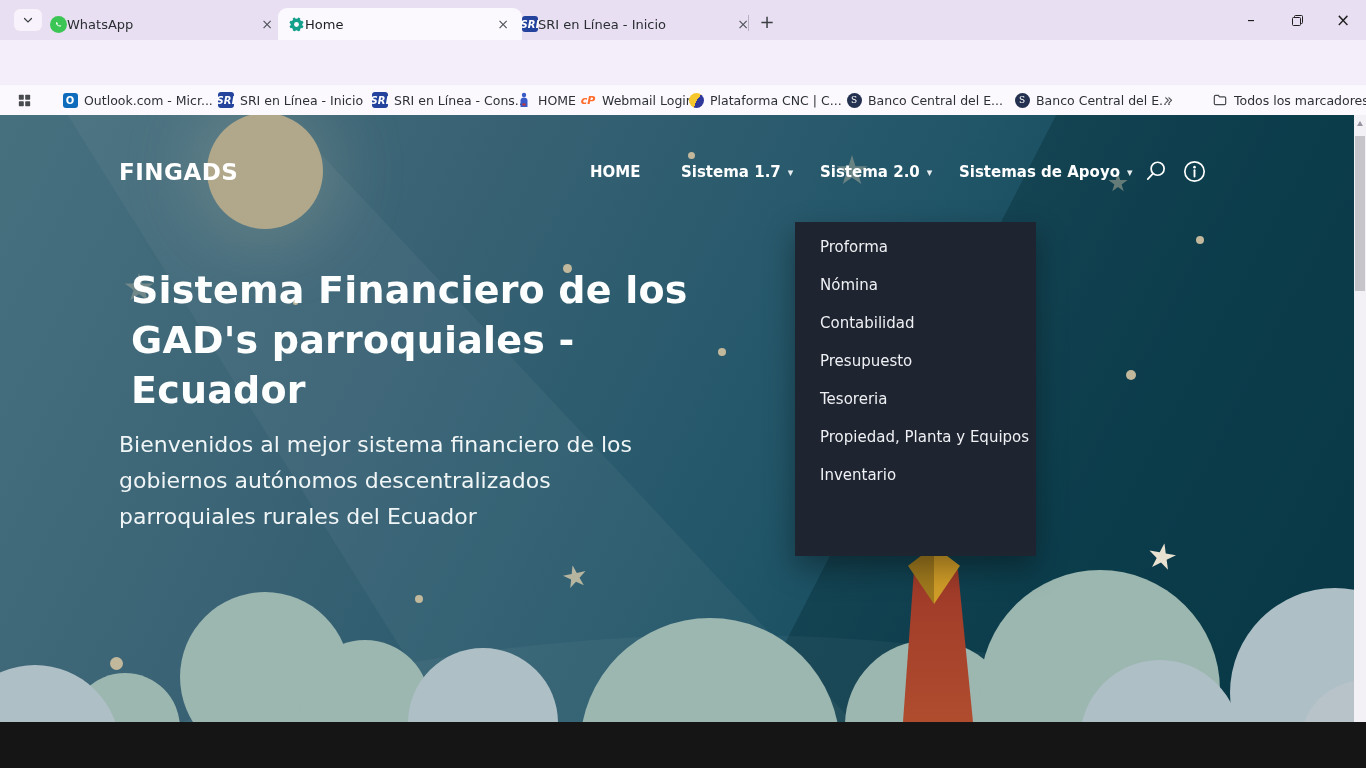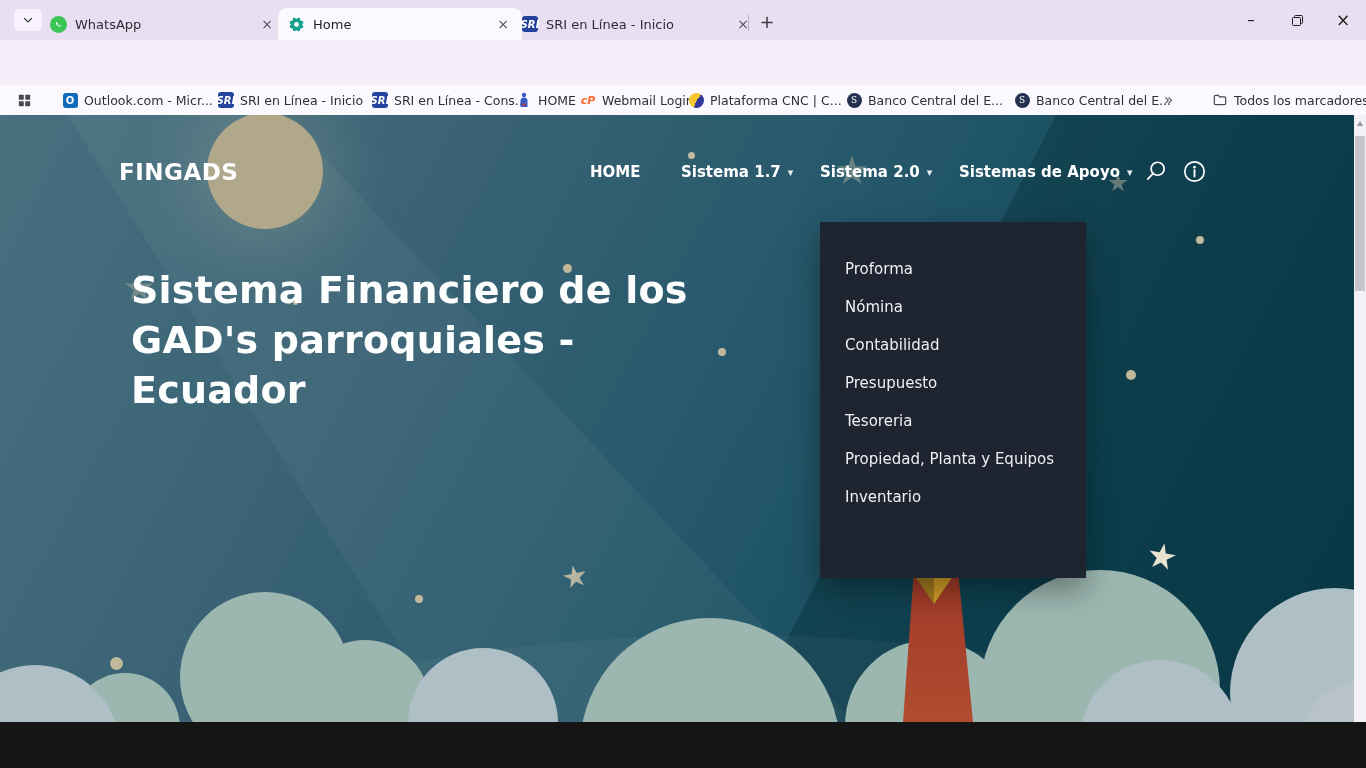--- a/index.html
+++ b/index.html
@@ -2,21 +2,21 @@
 <html><head>
 <meta charset="utf-8">
 <style>
   html,body{margin:0;padding:0}
   body{width:1366px;height:768px;overflow:hidden;font-family:"DejaVu Sans","Liberation Sans",sans-serif;-webkit-font-smoothing:antialiased}
   .screen{position:relative;width:1366px;height:768px;background:#e8dff2;overflow:hidden}
 
   
   .tabstrip{position:absolute;left:0;top:0;width:1366px;height:40px;background:#e8dff2}
   .tabsearch{position:absolute;left:14px;top:9px;width:28px;height:22px;border-radius:6px;background:#f7f2fb;display:flex;align-items:center;justify-content:center}
-  .tab{position:absolute;top:8px;height:32px;display:flex;align-items:center;padding:0 10px;gap:8px;border-radius:9px 9px 0 0;color:#2b2f33;font-size:13px}
+  .tab{position:absolute;top:8px;height:32px;display:flex;align-items:center;padding:0 10px;border-radius:9px 9px 0 0;color:#2b2f33;font-size:13px}
   .tab .title{flex:1;white-space:nowrap;overflow:hidden;text-overflow:ellipsis}
   .tab .close{width:18px;height:18px;border-radius:50%;display:flex;align-items:center;justify-content:center;font-size:14px;color:#50545a}
   .tab.active{background:#fbf8fe;color:#1c1e21}
   .fav{width:17px;height:17px;flex:0 0 auto;display:flex;align-items:center;justify-content:center}
   .fav-wa{width:17px;height:17px;border-radius:50%;background:#3bc554;display:flex;align-items:center;justify-content:center}
   .fav-sri{width:16px;height:16px;border-radius:3px;background:#24439c;color:#fff;font-size:10px;font-weight:bold;font-style:italic;display:flex;align-items:center;justify-content:center;letter-spacing:.2px}
   .newtab{position:absolute;left:756px;top:10px;width:22px;height:22px;font-size:18px;color:#3c4043;display:flex;align-items:center;justify-content:center}
   .tabsep{position:absolute;top:15px;width:1px;height:16px;background:#b9b0c4}
   .wincontrols{position:absolute;right:0;top:0;height:40px;display:flex;align-items:center}
   .winbtn{width:46px;height:40px;display:flex;align-items:center;justify-content:center;color:#1f1f1f;font-size:15px}
@@ -54,21 +54,21 @@
   .c-sage{background:#9cb6b0}
   .c-grey{background:#aebfc6}
   .flame-col{position:absolute;left:903px;top:455px;width:70px;height:152px;background:linear-gradient(180deg,#9e3929,#b04c2e);clip-path:polygon(15.7% 0,78.5% 0,100% 100%,0 100%)}
   .flame-gold{position:absolute;left:908px;top:431px;width:52px;height:58px;background:linear-gradient(90deg,#a07a1e 50%,#d09d28 50%);clip-path:polygon(50% 0,100% 34%,50% 100%,0 34%)}
   .sitelogo{position:absolute;left:119px;top:44px;color:#fff;font-size:23px;font-weight:bold;letter-spacing:.5px}
   .navitem{position:absolute;top:48px;color:#fff;font-size:15px;font-weight:600;display:flex;align-items:center;gap:7px;white-space:nowrap}
   .caret{font-size:11px;line-height:1;color:#e8eef0}
   .hicon{position:absolute;top:44px;width:26px;height:26px}
   .hero-title{position:absolute;left:119px;top:138px;color:#fdfefe;font-size:38px;line-height:50px;font-weight:600;letter-spacing:.2px}
   .hero-sub{position:absolute;left:119px;top:312px;color:#f0f5f6;font-size:22px;line-height:36px;font-weight:400}
-  .menu{position:absolute;left:820px;top:107px;width:266px;height:328px;background:#1e2430;box-shadow:0 12px 28px rgba(0,0,0,.35);padding-top:28px}
+  .menu{position:absolute;left:795px;top:107px;width:241px;height:328px;background:#1e2430;box-shadow:0 12px 28px rgba(0,0,0,.35);padding-top:6px}
   .menu ul{list-style:none;margin:0;padding:0}
   .menu li{height:38px;line-height:38px;padding-left:25px;color:#eef0f3;font-size:15px;white-space:nowrap}
   .pgscroll{position:absolute;right:0;top:115px;width:12px;height:607px;background:#f3f1f5}
   .pgscroll .up{position:absolute;left:2.5px;top:6px;width:0;height:0;border-left:3.5px solid transparent;border-right:3.5px solid transparent;border-bottom:5px solid #98939e}
   .pgscroll .thumb{position:absolute;left:1px;top:21px;width:10px;height:155px;background:#c7c4ca}
 
   
   .taskbarOS{position:absolute;left:0;top:722px;width:1366px;height:46px;background:#151515}
 </style>
 </head>
@@ -344,20 +344,25 @@
           <circle cx="12" cy="7.8" r="1.25" fill="#fff"></circle>
           <path d="M12 10.8v6" stroke="#fff" stroke-width="1.8" stroke-linecap="round"></path>
         </svg>
     </div>
 
     <h1 class="hero-title" style="margin:12px">
       <div>Sistema Financiero de los</div>
       <div>GAD's parroquiales -</div>
       <div>Ecuador</div>
     </h1>
+    <div class="hero-sub">
+      <div>Bienvenidos al mejor sistema financiero de los</div>
+      <div>gobiernos autónomos descentralizados</div>
+      <div>parroquiales rurales del Ecuador</div>
+    </div>
 
     <div class="menu">
       <ul>
         <li>Proforma</li>
         <li>Nómina</li>
         <li>Contabilidad</li>
         <li>Presupuesto</li>
         <li>Tesoreria</li>
         <li>Propiedad, Planta y Equipos</li>
         <li>Inventario</li>

